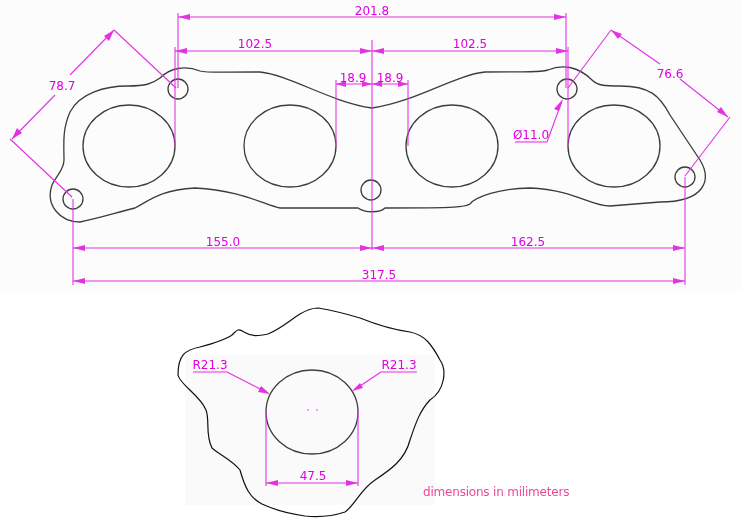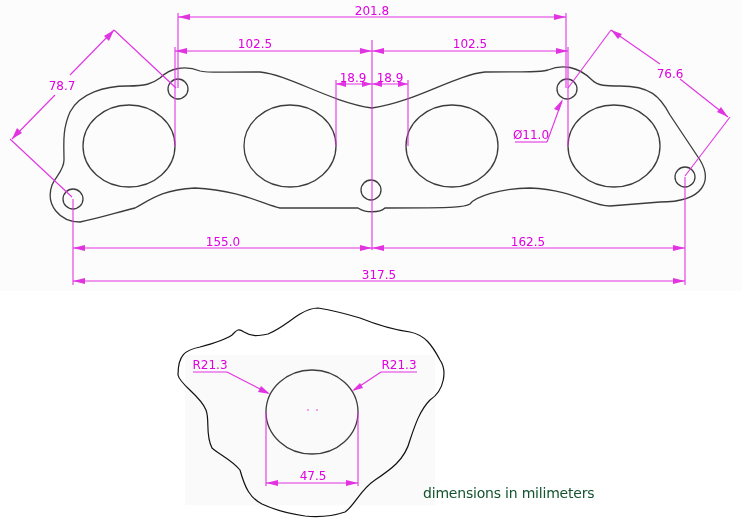--- a/index.html
+++ b/index.html
@@ -5,21 +5,21 @@
   html, body { margin: 0; padding: 0; background: #ffffff; }
   body { width: 742px; height: 526px; position: relative; overflow: hidden; font-family: "DejaVu Sans", sans-serif; }
   .top-panel { position: absolute; left: 0; top: 0; width: 742px; height: 291px; background: #fcfcfc; }
   .bottom-panel-bg { position: absolute; left: 185px; top: 355px; width: 250px; height: 150px; background: #fafafa; }
   svg { position: absolute; left: 0; top: 0; }
   .dim-text { font-family: "DejaVu Sans", sans-serif; font-size: 12px; fill: #e000e0; }
   .dim { stroke: #e233e2; stroke-width: 1.1; fill: none; }
   .arrow { fill: #e233e2; stroke: none; }
   .part { stroke: #3c3c3c; stroke-width: 1.3; fill: none; }
   .tear { stroke: #111; stroke-width: 1.2; fill: none; }
-  .footnote { position: absolute; left: 423px; top: 485px; font-family: "DejaVu Sans", sans-serif; font-size: 14px; color: #14532d; letter-spacing: -0.2px; }
+  .footnote { position: absolute; left: 423px; top: 485px; font-family: "DejaVu Sans", sans-serif; font-size: 12px; color: #ec4899; letter-spacing: -0.2px; }
 </style>
 </head>
 <body>
 
 <div class="top-panel"></div>
 <div class="bottom-panel-bg"></div>
 
 <svg width="742" height="526" viewBox="0 0 742 526">
 
   <path class="part" d="M 80 222

